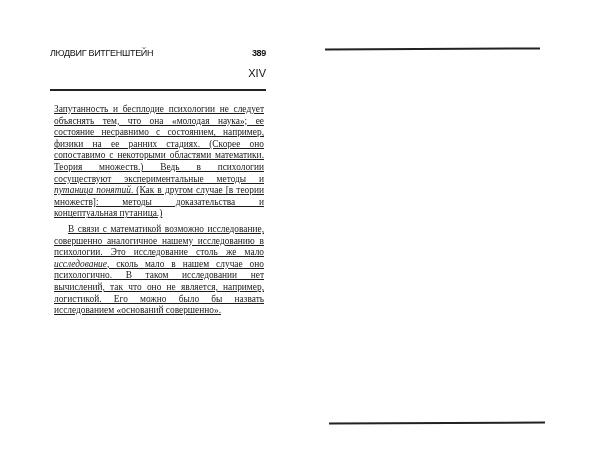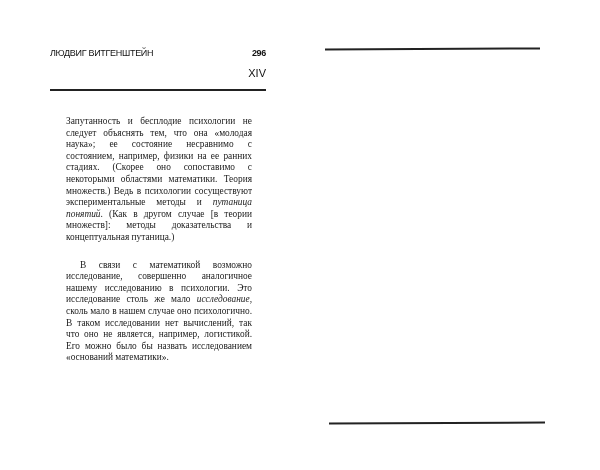--- a/index.html
+++ b/index.html
@@ -6,38 +6,38 @@
   body { width:600px; height:470px; background:#ffffff; position:relative; overflow:hidden; }
   .page { position:absolute; top:0; height:470px; }
   .left { left:0; width:300px; }
   .right { left:300px; width:300px; }
   .run-head { position:absolute; left:50px; top:48px; width:216px; font-family:"Liberation Sans", sans-serif; font-size:9px; color:#111; letter-spacing:-0.3px; }
   .run-title { position:absolute; left:0; top:0; }
   .page-num { position:absolute; right:0; top:0; font-weight:bold; }
   .sec-num { position:absolute; left:50px; top:67px; width:216px; text-align:right; font-family:"Liberation Sans", sans-serif; font-size:11px; color:#111; }
   .rule { position:absolute; height:1.5px; background:#222; }
   .body-text { position:absolute; left:50px; top:100px; width:218px; font-family:"Liberation Serif", serif; font-size:9.4px; line-height:11.6px; color:#1a1a1a; text-align:justify; hyphens:auto; }
-  .body-text p { margin:16px; text-indent:0; }
+  .body-text p { margin:4px; text-indent:0;text-decoration:underline; }
   .body-text p.ind { text-indent:14px; }
   .body-text em { font-style:italic; }
   .app-title { position:absolute; right:60px; top:128px; font-family:"Liberation Sans", sans-serif; font-size:14px; letter-spacing:0.2px; color:#111; }
 </style>
 </head>
 <body>
 
 <div class="page left">
   <div class="run-head">
     <span class="run-title">ЛЮДВИГ ВИТГЕНШТЕЙН</span>
-    <span class="page-num">296</span>
+    <span class="page-num">389</span>
   </div>
   <div class="sec-num">XIV</div>
   <div class="rule" style="left:50px; top:89px; width:216px;"></div>
 
   <div class="body-text">
     <p><span>Запутанность и бесплодие психологии не следует объяснять тем, что она «молодая наука»; ее состояние несравнимо с состоянием, например, физики на ее ранних стадиях. (Скорее оно сопоставимо с некоторыми областями математики. Теория множеств.) Ведь в психологии сосуществуют экспериментальные методы и </span><em>путаница понятий</em><span>. (Как в другом случае [в теории множеств]: методы доказательства и концептуальная путаница.)</span></p>
-    <p class="ind"><span>В связи с математикой возможно исследование, совершенно аналогичное нашему исследованию в психологии. Это исследование столь же мало </span><em>исследование</em><span>, сколь мало в нашем случае оно психологично. В таком исследовании нет вычислений, так что оно не является, например, логистикой. Его можно было бы назвать исследованием «оснований математики».</span></p>
+    <p class="ind"><span>В связи с математикой возможно исследование, совершенно аналогичное нашему исследованию в психологии. Это исследование столь же мало </span><em>исследование</em><span>, сколь мало в нашем случае оно психологично. В таком исследовании нет вычислений, так что оно не является, например, логистикой. Его можно было бы назвать исследованием «оснований совершенно».</span></p>
   </div>
 </div>
 
 <div class="page right">
   <div class="rule" style="left:25px; top:48px; width:215px; transform:rotate(-0.3deg);"></div>
   <div class="rule" style="left:29px; top:422px; width:216px; transform:rotate(-0.2deg);"></div>
 </div>
 
 </body></html>

